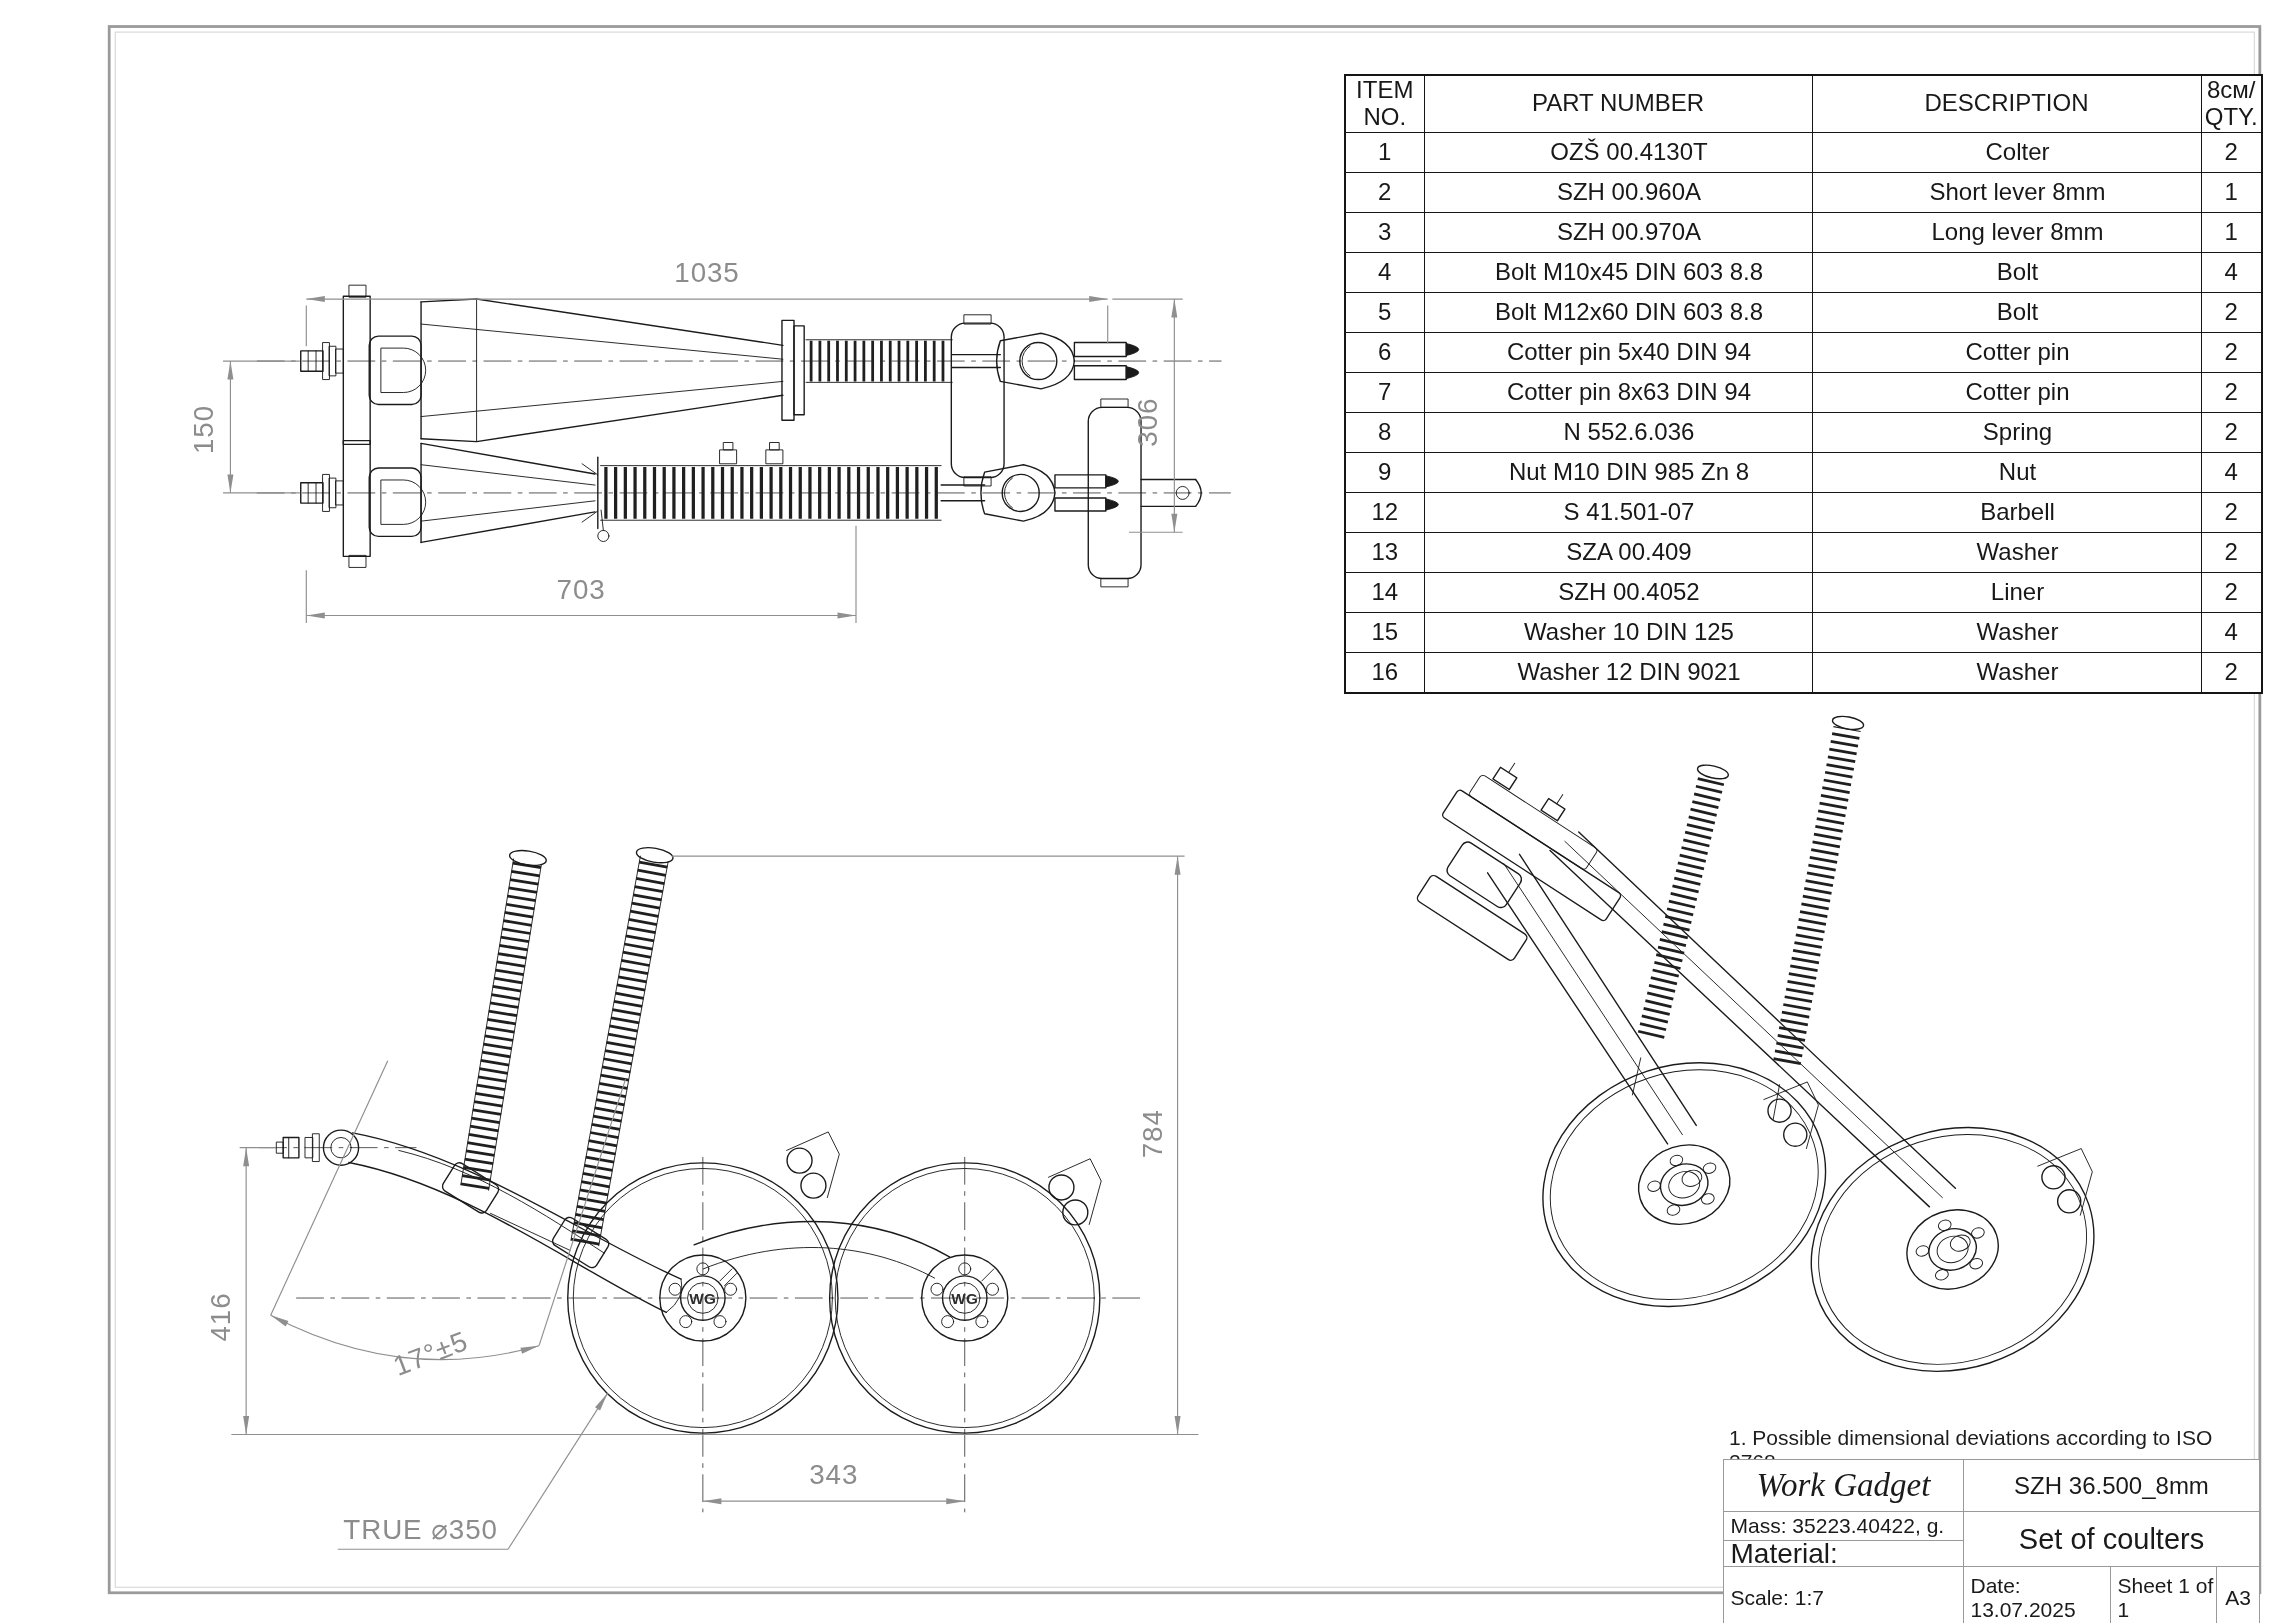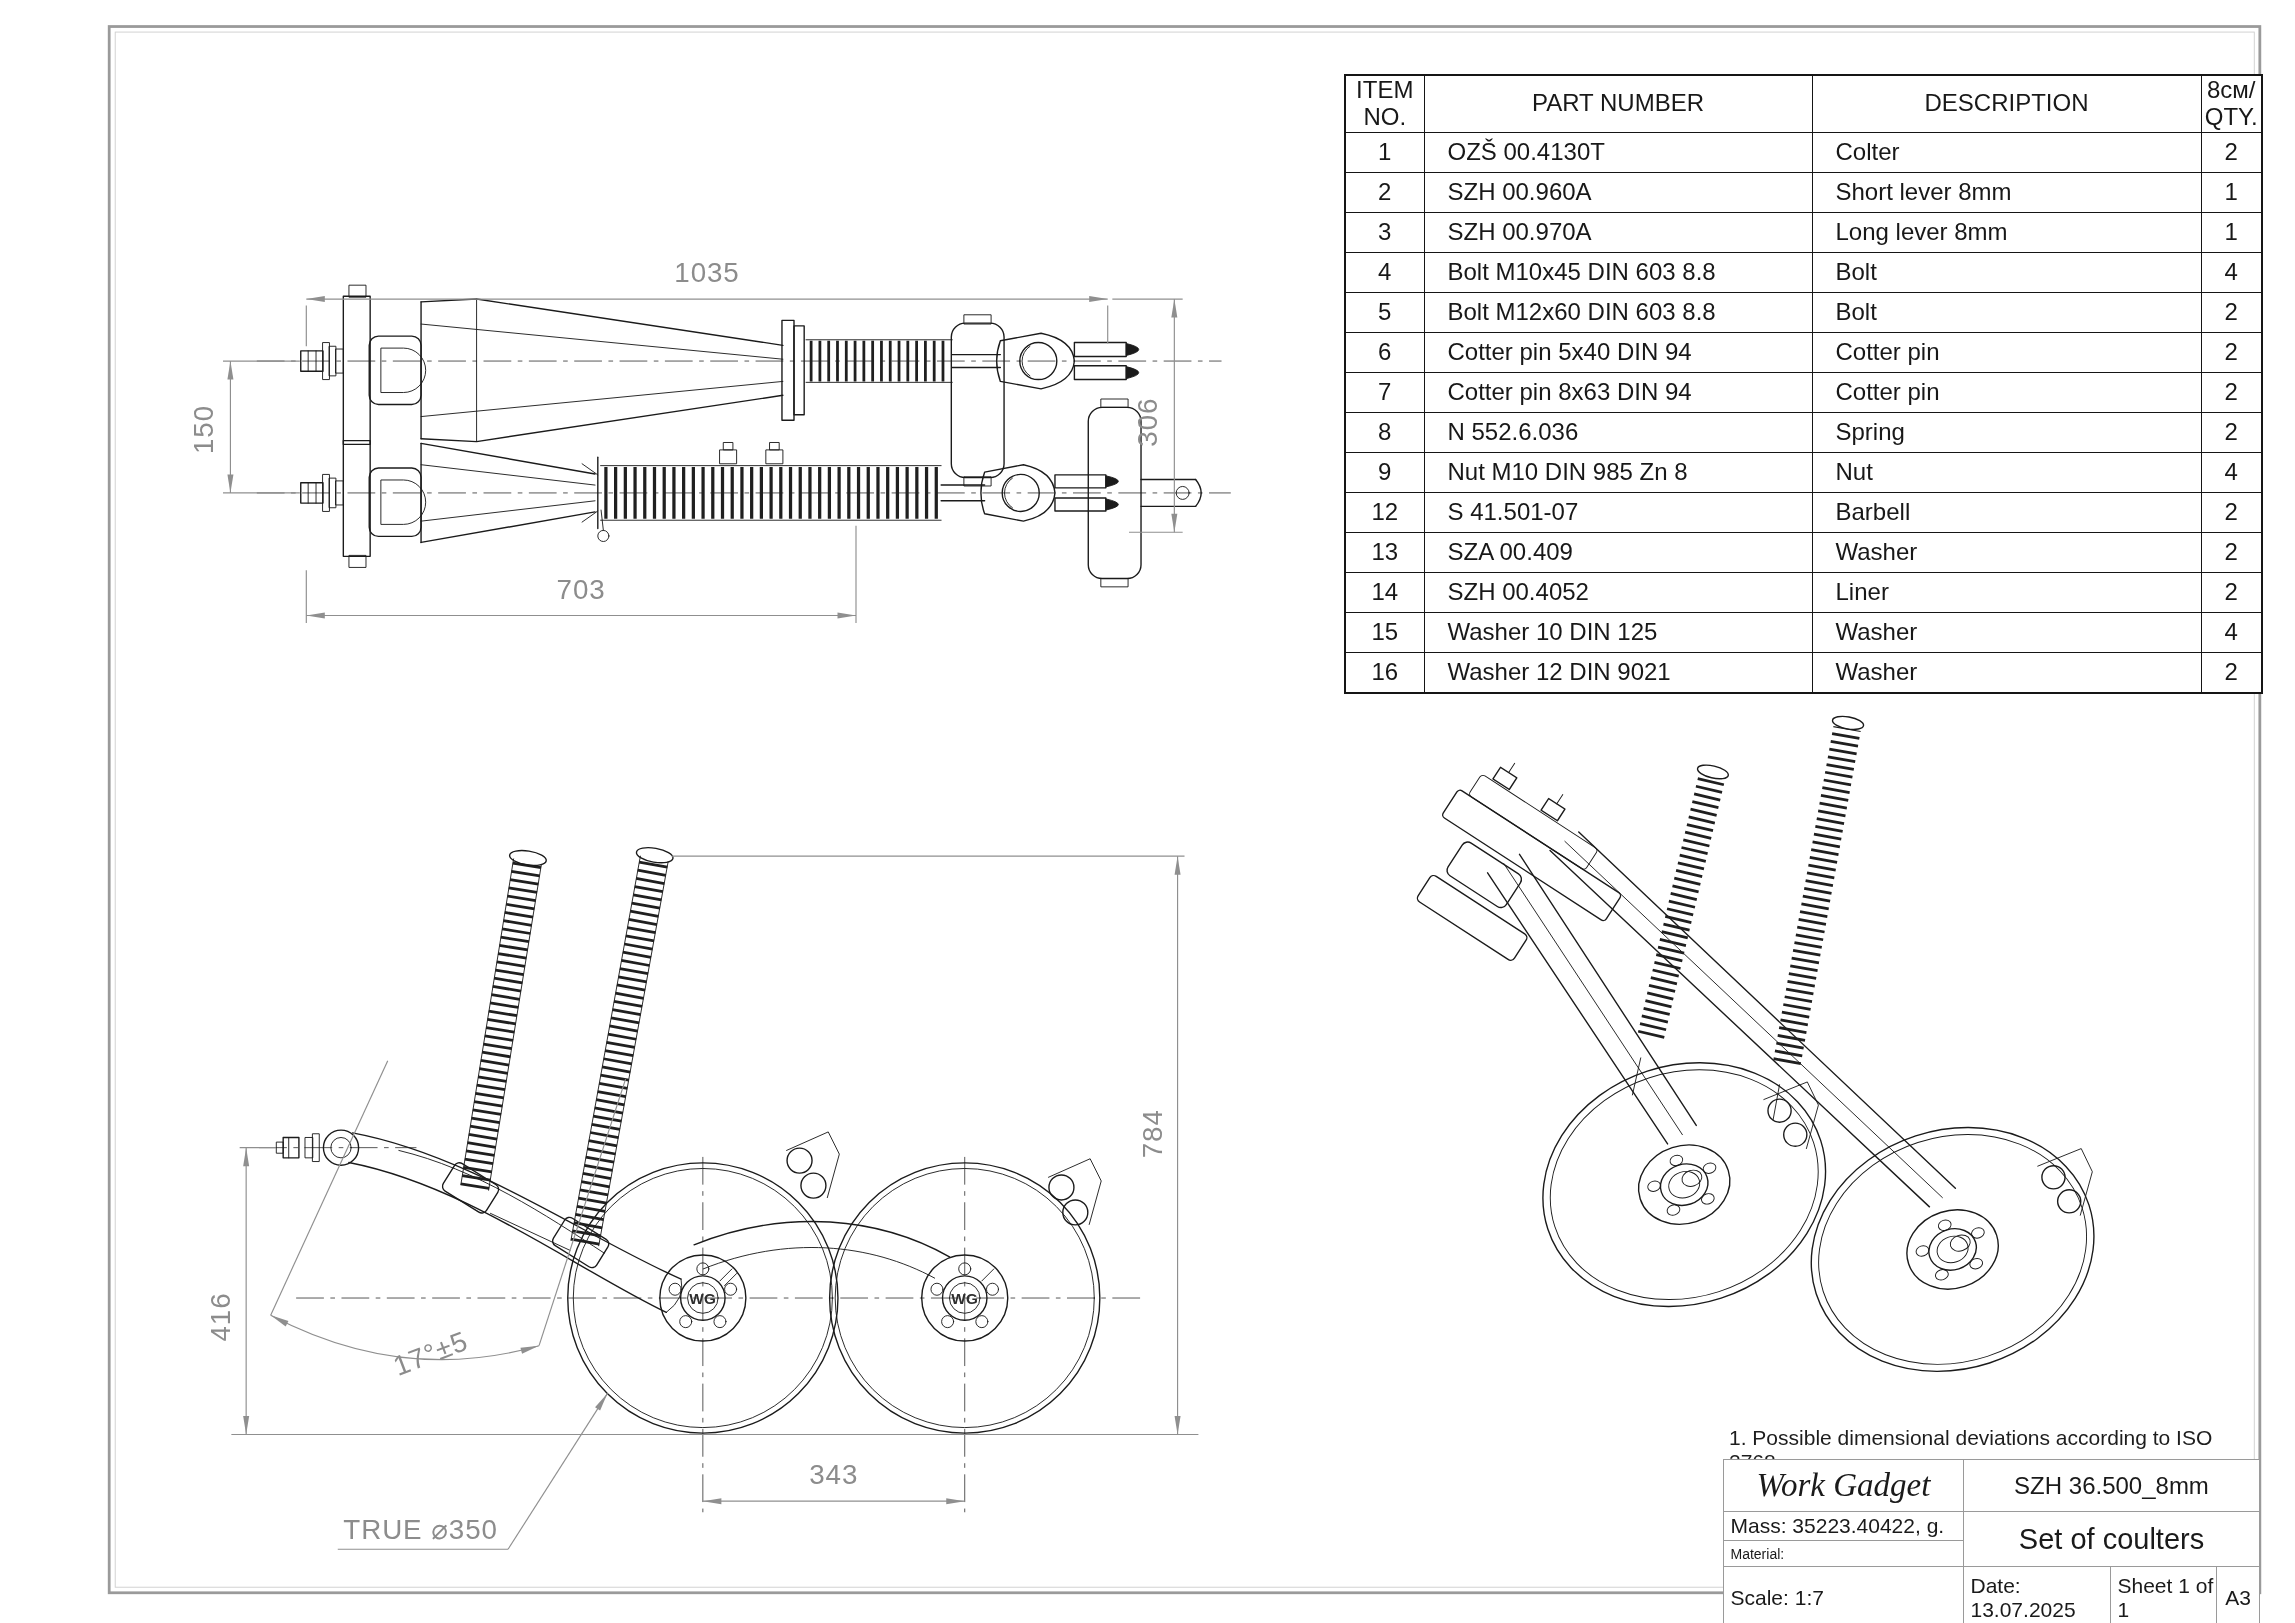--- a/index.html
+++ b/index.html
@@ -19,39 +19,39 @@
 
   
   table.bom{position:absolute;left:1344px;top:26px;width:916px;border-collapse:collapse;
             table-layout:fixed;background:#fff;}
   table.bom th,table.bom td{border:1.4px solid #151515;font-weight:normal;color:#181818;
             font-size:24px;line-height:1.12;overflow:hidden;white-space:nowrap;}
   table.bom{border:2.3px solid #151515;margin-top:48px;}
   table.bom th{text-align:center;vertical-align:middle;height:52px;}
   table.bom td{height:37px;}
   td.c-no,td.c-qty{text-align:center;}
-  td.c-part,td.c-desc{text-align:left;padding-left:23px;}
+  td.c-part,td.c-desc{text-align:center;padding-left:23px;}
 
   
   .note{position:absolute;left:1729px;top:1426px;width:532px;font-size:21px;color:#1d1d1d;}
   .tblock{position:absolute;left:1723px;top:1459px;width:537px;height:170px;
           display:grid;grid-template-columns:240px 1fr;grid-template-rows:52px 29px 26px 1fr;
           border:1.9px solid #9a9a9a;box-sizing:border-box;background:#fff;color:#1a1a1a;}
   .tblock>div{box-sizing:border-box;overflow:hidden;}
   .tb-company{grid-area:1/1;border-right:1.4px solid #9a9a9a;border-bottom:1.4px solid #9a9a9a;
           display:flex;align-items:center;justify-content:center;}
   .tb-company span{font-family:"Liberation Serif",serif;font-style:italic;font-size:33px;}
   .tb-number{grid-area:1/2;border-bottom:1.4px solid #9a9a9a;display:flex;align-items:center;justify-content:center;
           font-size:24px;}
   .tb-mass{grid-area:2/1;border-right:1.4px solid #9a9a9a;border-bottom:1.4px solid #9a9a9a;
           display:flex;align-items:center;padding-left:6.5px;font-size:21px;}
   .tb-title{grid-area:2/2/4/3;border-bottom:1.4px solid #9a9a9a;display:flex;align-items:center;justify-content:center;
           font-size:29px;}
   .tb-material{grid-area:3/1;border-right:1.4px solid #9a9a9a;border-bottom:1.4px solid #9a9a9a;
-          display:flex;align-items:center;padding-left:6.5px;font-size:14px;}
+          display:flex;align-items:center;padding-left:6.5px;font-size:28px;}
   .tb-scale{grid-area:4/1;border-right:1.4px solid #9a9a9a;display:flex;align-items:center;
           padding-left:6.5px;font-size:21px;}
   .tb-bottom{grid-area:4/2;display:grid;grid-template-columns:147px 106px 1fr;}
   .tb-bottom>div{box-sizing:border-box;display:flex;align-items:center;padding-left:6.5px;font-size:21px;}
   .tb-date{border-right:1.4px solid #9a9a9a;}
   .tb-sheetno{border-right:1.4px solid #9a9a9a;}
   .tb-format{justify-content:center;padding-left:0 !important;font-size:22px;}
 </style>
 </head>
 <body>

